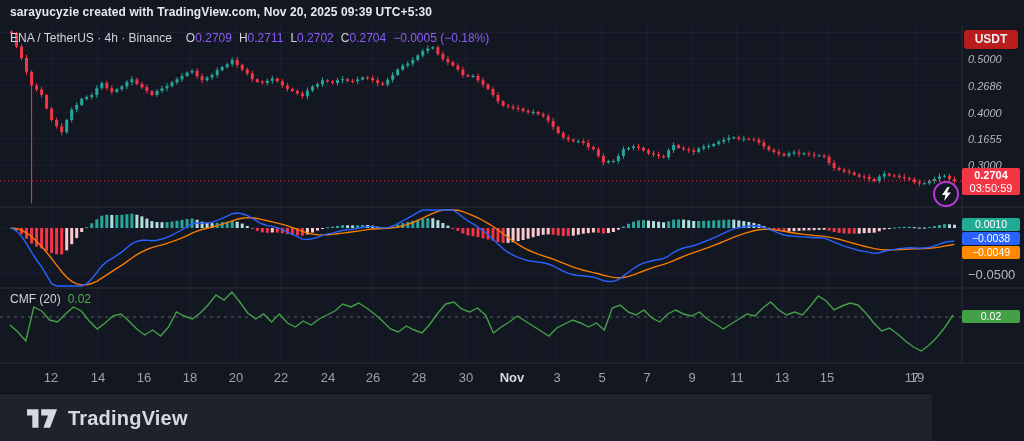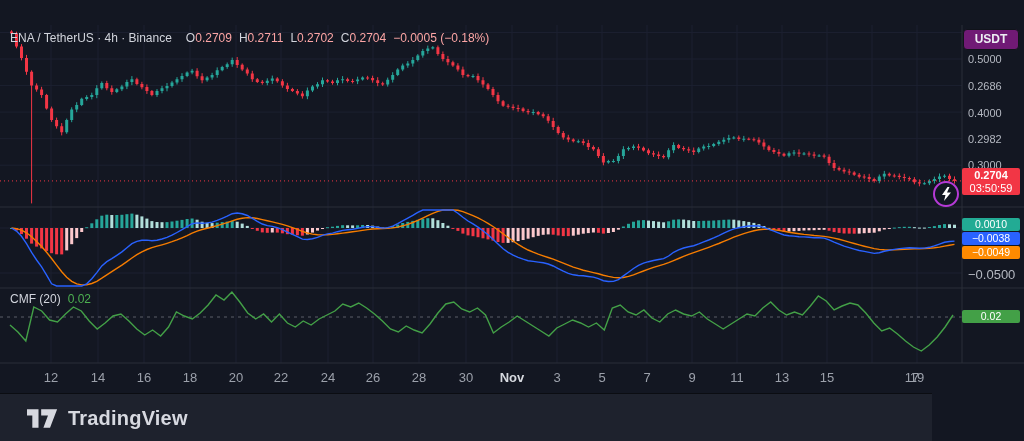--- a/index.html
+++ b/index.html
@@ -2,46 +2,47 @@
 <html><head>
 <meta charset="utf-8">
 <style>
   html,body{margin:0;padding:0;background:#090c12;}
   .shot{position:relative;width:1024px;height:441px;background:#131722;overflow:hidden;
         font-family:"Liberation Sans","DejaVu Sans",sans-serif;-webkit-font-smoothing:antialiased;}
   .attribution{position:absolute;left:10px;top:5px;font-size:12px;font-weight:700;color:#e6e9ef;letter-spacing:.1px;z-index:4;}
   svg.chart{position:absolute;left:0;top:25px;z-index:1;}
   .legend{position:absolute;left:10px;font-size:12px;color:#d1d4dc;z-index:3;white-space:nowrap;}
   .legend .dim{color:#d1d4dc;}
-  .legend .red{color:#fca5a5;margin-top:48px;}
+  .legend .red{color:#8b5cf6;margin-top:48px;}
   .legend .sp{display:inline-block;width:7px;}
   .c-teal{color:#22ab94;} .c-blue{color:#3e7bff;} .c-orange{color:#ff8a00;} .c-green{color:#4caf50;}
-  .usdt-btn{position:absolute;left:963px;top:29px;width:54px;height:19px;background:#701a75;border:1px solid #10131a;
+  .usdt-btn{position:absolute;left:963px;top:29px;width:54px;height:19px;background:#b91c1c;border:1px solid #10131a;
             border-radius:4px;color:#eceef2;font-size:12px;font-weight:700;text-align:center;line-height:19px;z-index:4;cursor:pointer;}
-  .pl{position:absolute;left:968px;width:54px;font-size:11px;color:#b4b8c1;z-index:2;}
+  .pl{position:absolute;left:968px;width:54px;font-size:11px;color:#b4b8c1;z-index:2;font-style:italic;}
   .badge{position:absolute;left:962px;width:58px;text-align:center;color:#fff;font-size:11px;z-index:3;border-radius:2px;}
   .price-badge{top:168px;height:26px;background:#f23645;font-weight:700;line-height:13px;padding-top:1px;}
   .price-badge .cd{font-weight:400;}
   .mbadge{height:13px;line-height:13px;font-size:10.5px;}
   .axis-label{position:absolute;left:968px;font-size:13px;color:#b4b8c1;z-index:2;}
   .time-axis{position:absolute;left:0;top:366px;width:962px;height:22px;z-index:2;}
   .tl{position:absolute;top:4px;transform:translateX(-50%);font-size:13px;color:#9ca1ab;}
   .tl.month{color:#d6d9df;font-weight:700;}
   .flash{position:absolute;left:933px;top:181px;width:22px;height:22px;border:2px solid #b53ad6;border-radius:50%;
          background:rgba(19,23,34,.55);z-index:2;display:flex;align-items:center;justify-content:center;cursor:pointer;}
   .footer{position:absolute;left:0;top:393px;width:932px;height:48px;background:#1e222d;border-top:1px solid #0b0d12;
           display:flex;align-items:center;z-index:5;}
   .brand{margin-left:27px;display:flex;align-items:center;gap:10px;}
   .brand-text{font-size:20px;font-weight:700;color:#d7d9e0;letter-spacing:.2px;}
 </style>
 </head>
 <body>
 
 <div class="shot">
 
+  <div class="attribution">sarayucyzie created with TradingView.com, Nov 20, 2025 09:39 UTC+5:30</div>
 
   <svg class="chart" width="1024" height="368">
     <g id="grid">
         <line x1="51" y1="0" x2="51" y2="338" stroke="#1c2030" stroke-width="1"></line>
         <line x1="98" y1="0" x2="98" y2="338" stroke="#1c2030" stroke-width="1"></line>
         <line x1="144" y1="0" x2="144" y2="338" stroke="#1c2030" stroke-width="1"></line>
         <line x1="190" y1="0" x2="190" y2="338" stroke="#1c2030" stroke-width="1"></line>
         <line x1="236" y1="0" x2="236" y2="338" stroke="#1c2030" stroke-width="1"></line>
         <line x1="281" y1="0" x2="281" y2="338" stroke="#1c2030" stroke-width="1"></line>
         <line x1="328" y1="0" x2="328" y2="338" stroke="#1c2030" stroke-width="1"></line>
@@ -287,21 +288,21 @@
   <div class="legend" style="top:292px;">
     <span>CMF (20)</span><span class="sp"></span><span class="c-green">0.02</span>
   </div>
 
   <div>
     <div class="usdt-btn">USDT</div>
     <div id="price-labels">
         <div class="pl" style="top: 53px;">0.5000</div>
         <div class="pl" style="top: 80px;">0.2686</div>
         <div class="pl" style="top: 107px;">0.4000</div>
-        <div class="pl" style="top: 133px;">0.2982</div>
+        <div class="pl" style="top: 133px;">0.1655</div>
         <div class="pl" style="top: 159px;">0.3000</div>
       </div>
     <div class="badge price-badge">
       <div>0.2704</div>
       <div class="cd">03:50:59</div>
     </div>
     <div id="macd-badges">
         <div class="badge mbadge" style="top: 218px; background: rgb(34, 171, 148);">0.0010</div>
         <div class="badge mbadge" style="top: 232px; background: rgb(41, 98, 255);">−0.0038</div>
         <div class="badge mbadge" style="top: 246px; background: rgb(255, 138, 0);">−0.0049</div>

